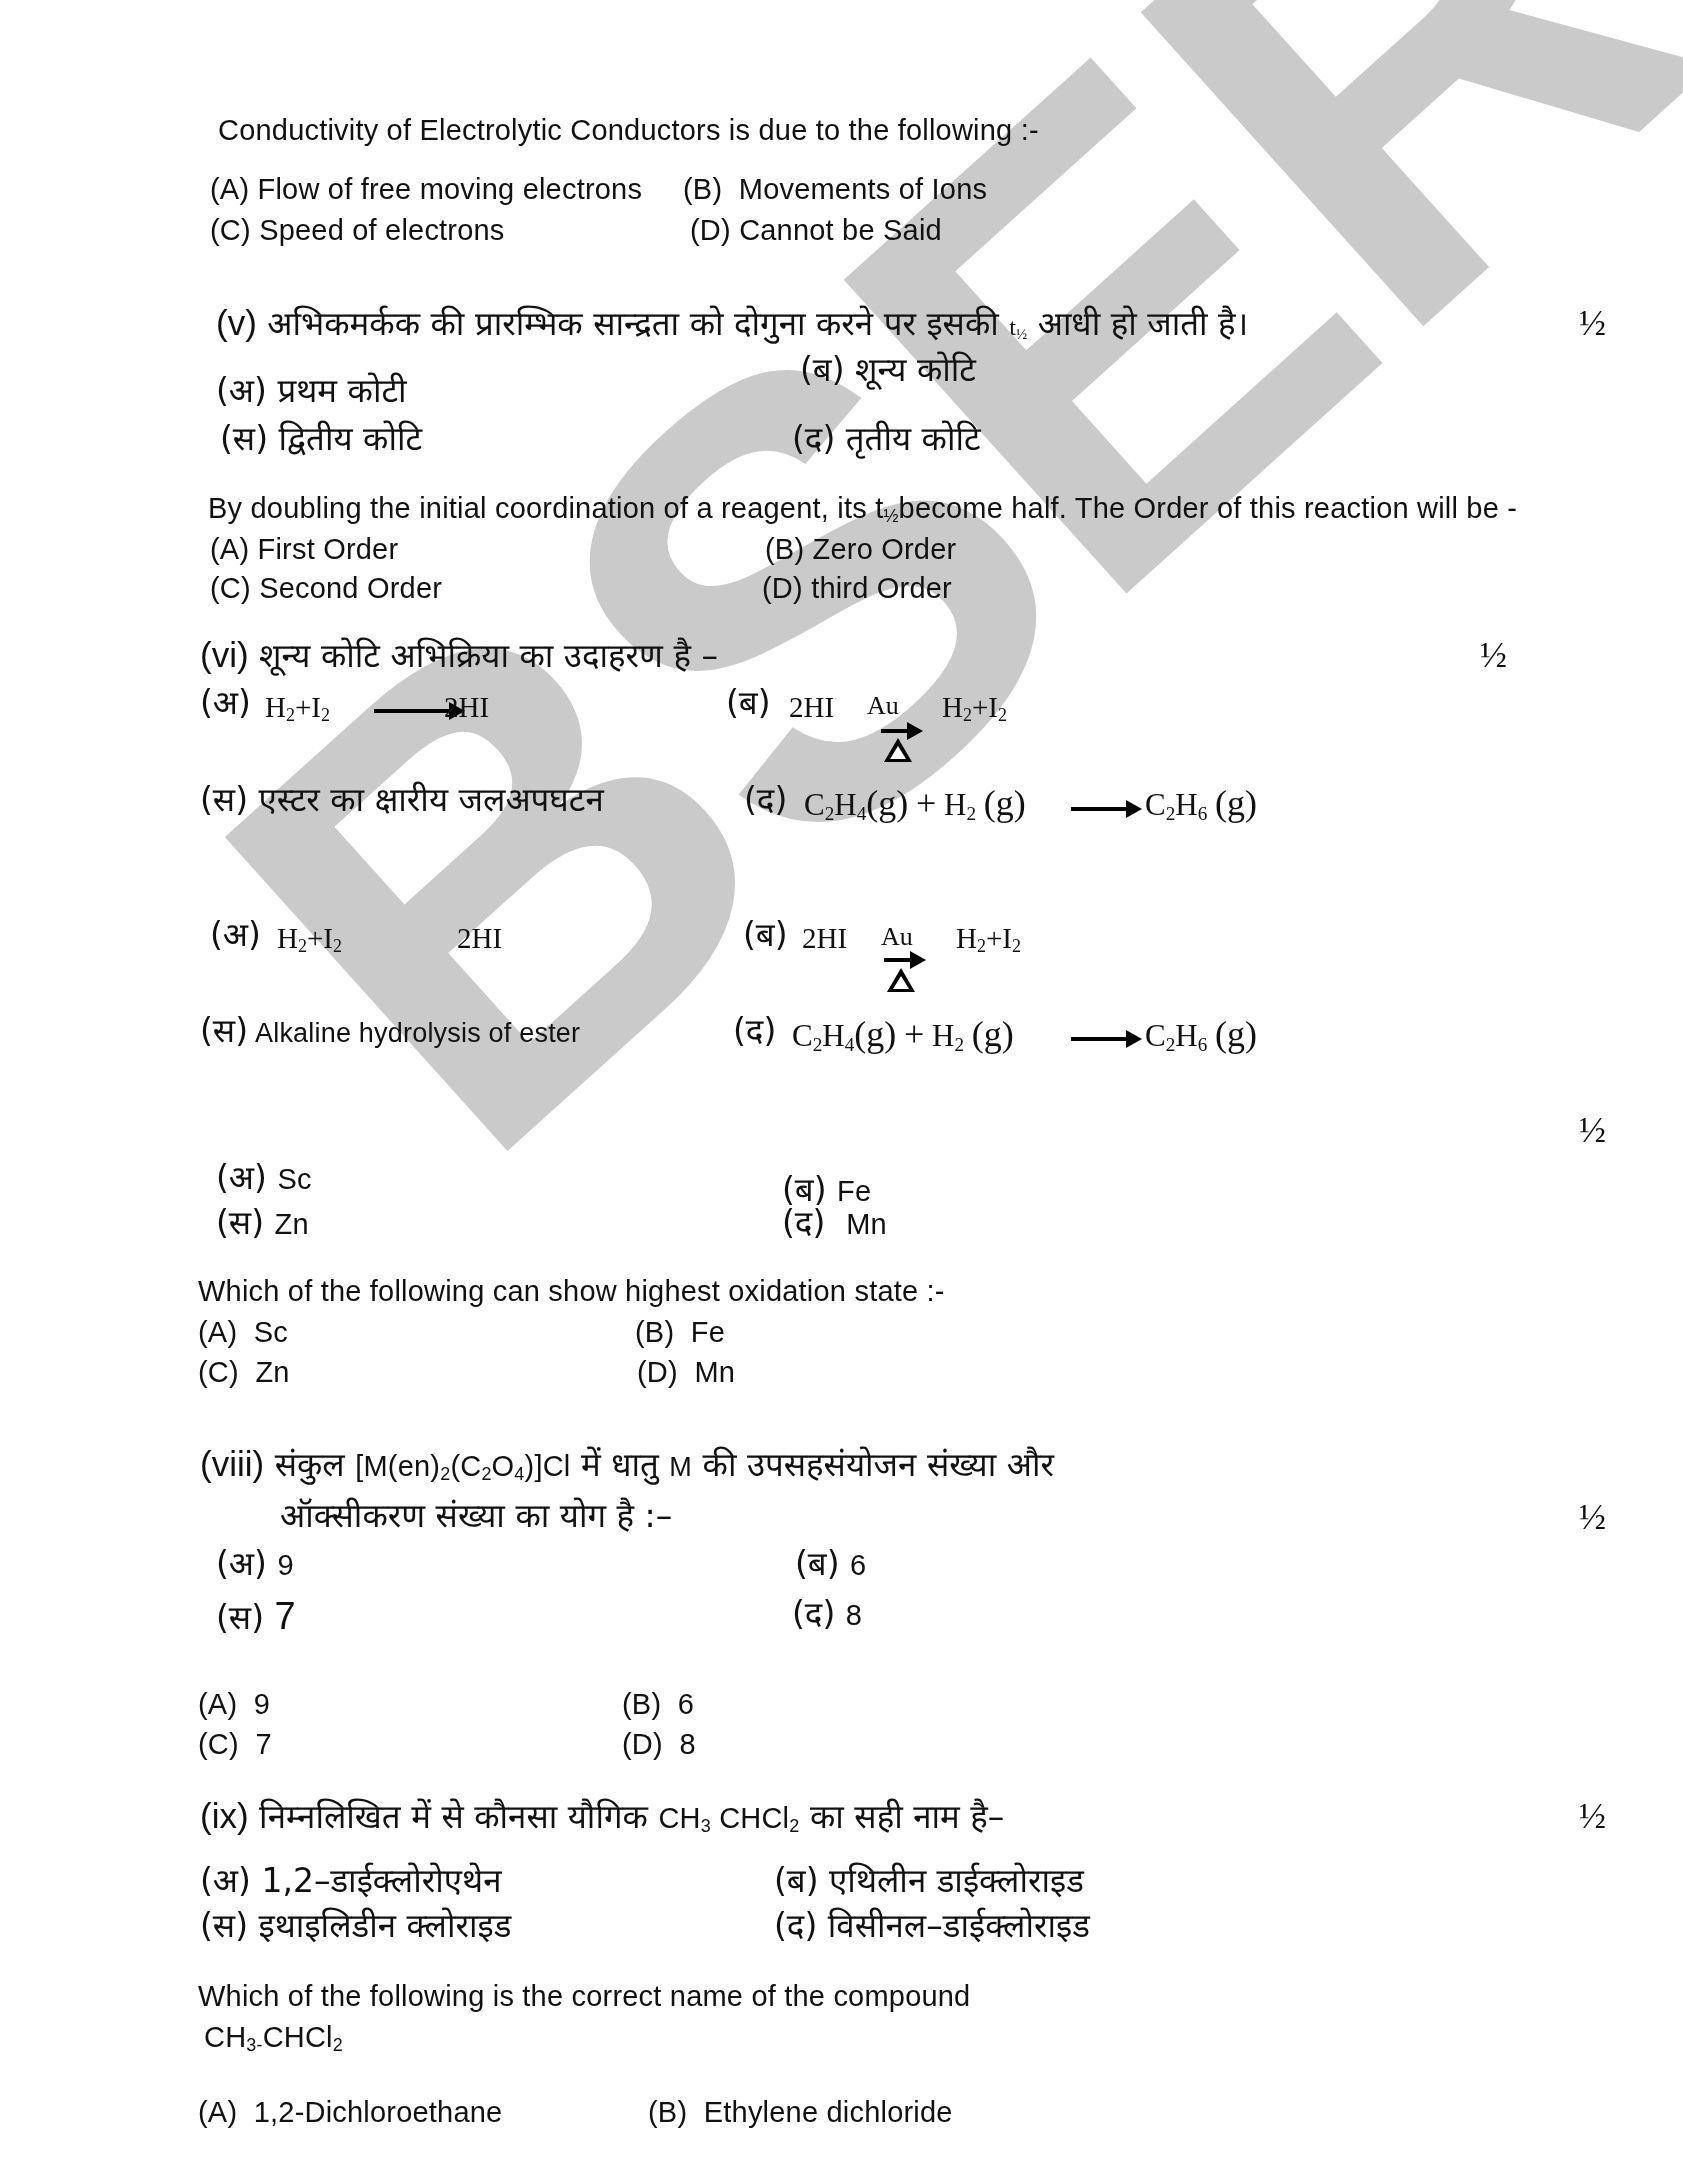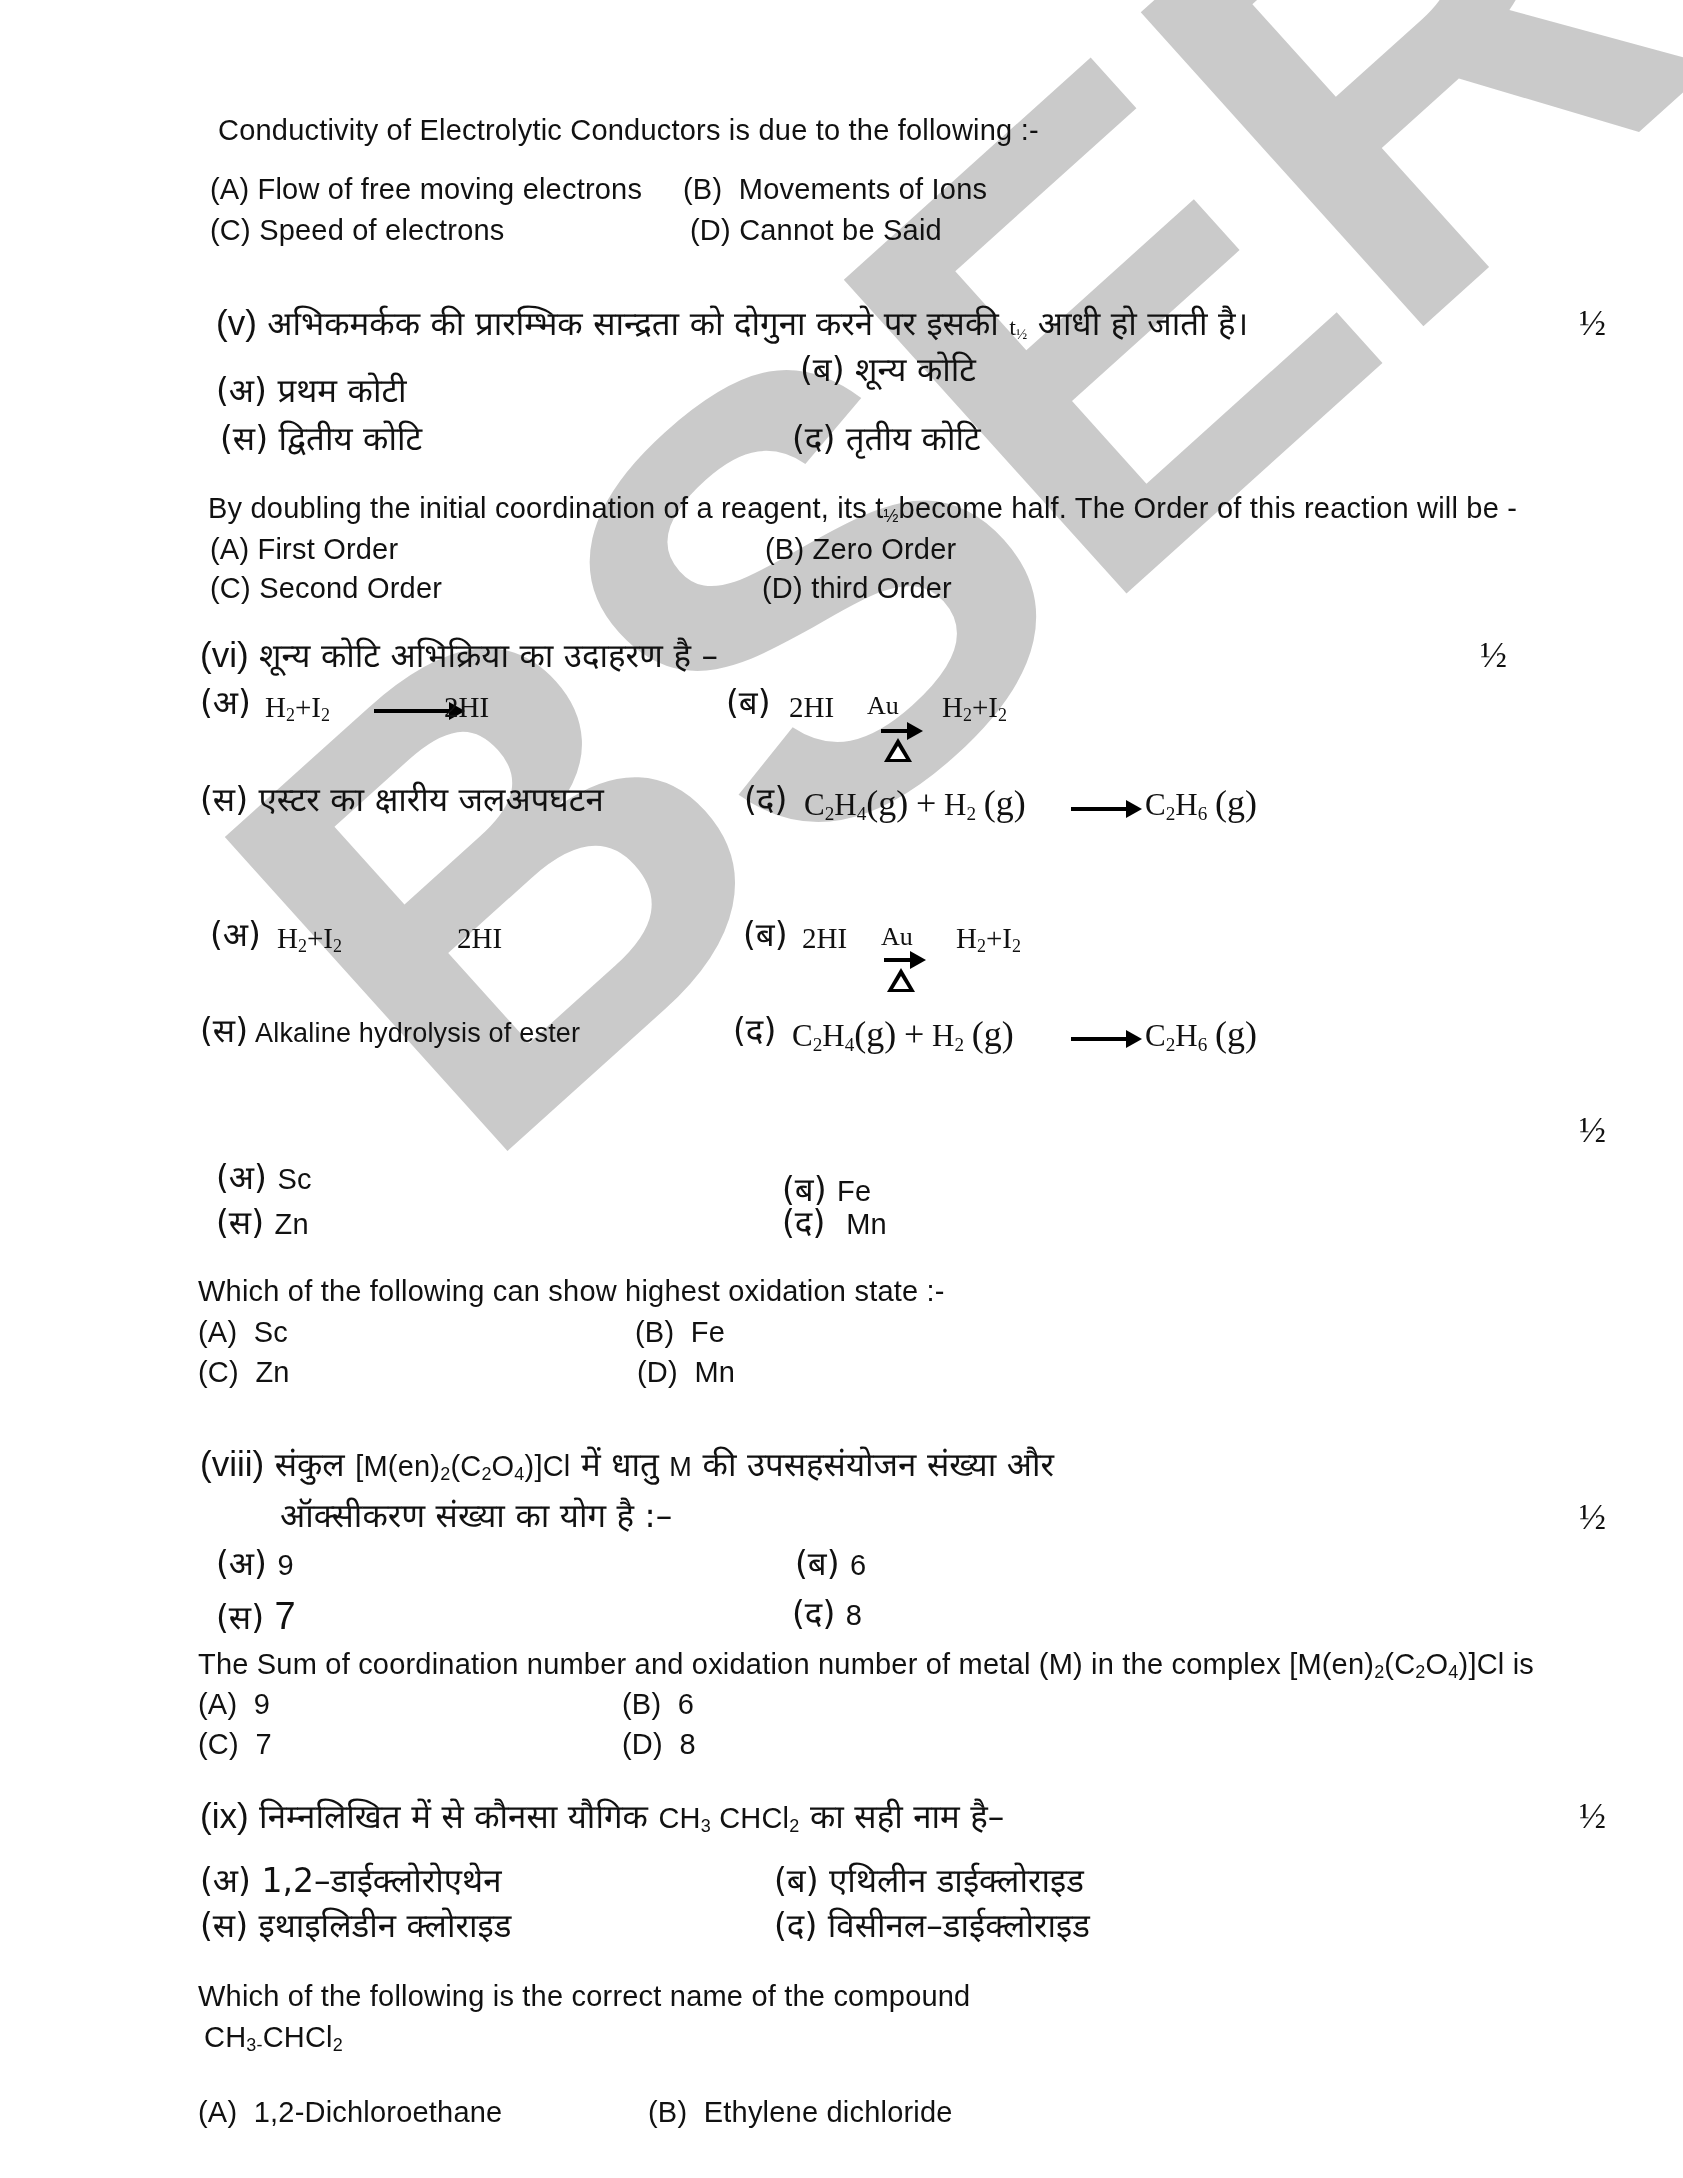--- a/index.html
+++ b/index.html
@@ -135,21 +135,20 @@
       <span>की उपसहसंयोजन संख्या और</span>
     </div>
     <div class="t hi" style="left:280px; top:1499px;">ऑक्सीकरण संख्या का योग है :–</div>
     <div class="t mark" style="left:1579px; top:1499px;">½</div>
 
     <div class="t hi" style="left:216px; top:1547px;"><span>(अ)</span> <span class="en">9</span></div>
     <div class="t hi" style="left:795px; top:1547px;"><span>(ब)</span> <span class="en">6</span></div>
     <div class="t hi" style="left:216px; top:1597px;"><span>(स)</span> <span class="en" style="font-size:38px;">7</span></div>
     <div class="t hi" style="left:792px; top:1597px;"><span>(द)</span> <span class="en">8</span></div>
 
-    <div class="t en" style="left:198px; top:1650px;"><span>The Sum of coordination number and oxidation number of metal (M) in the complex [M(en)</span><sub>2</sub><span>(C</span><sub>2</sub><span>O</span><sub>4</sub><span>)]Cl is</span></div>
     <div class="t en" style="left:198px; top:1690px;"><span>(A)</span>&nbsp; <span>9</span></div>
     <div class="t en" style="left:622px; top:1690px;"><span>(B)</span>&nbsp; <span>6</span></div>
     <div class="t en" style="left:198px; top:1730px;"><span>(C)</span>&nbsp; <span>7</span></div>
     <div class="t en" style="left:622px; top:1730px;"><span>(D)</span>&nbsp; <span>8</span></div>
 
     <div class="t hi" style="left:200px; top:1798px;">
       <span class="qnum">(ix)</span>
       <span>निम्नलिखित  में से  कौनसा यौगिक</span>
       <span class="en" style="font-size:29px;"><span>CH</span><sub>3</sub><span> CHCl</span><sub>2</sub></span>
       <span>का सही नाम है–</span>

